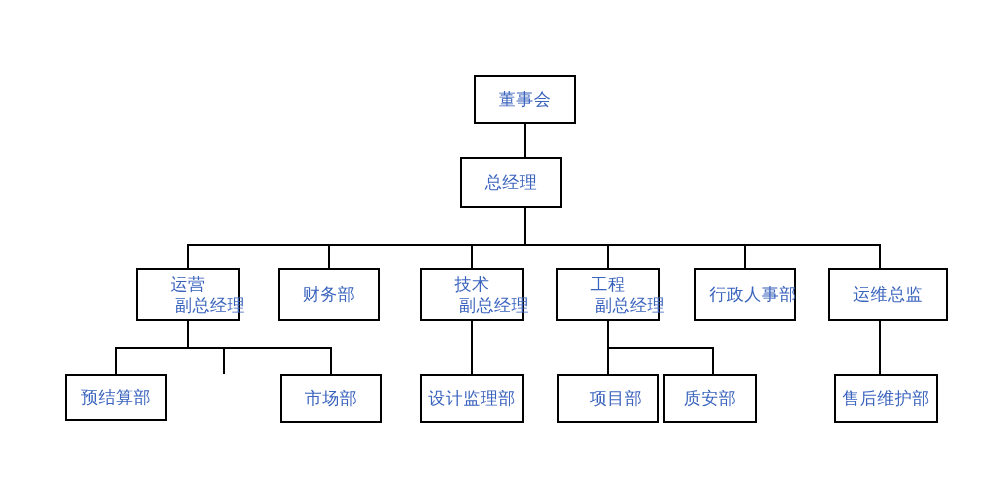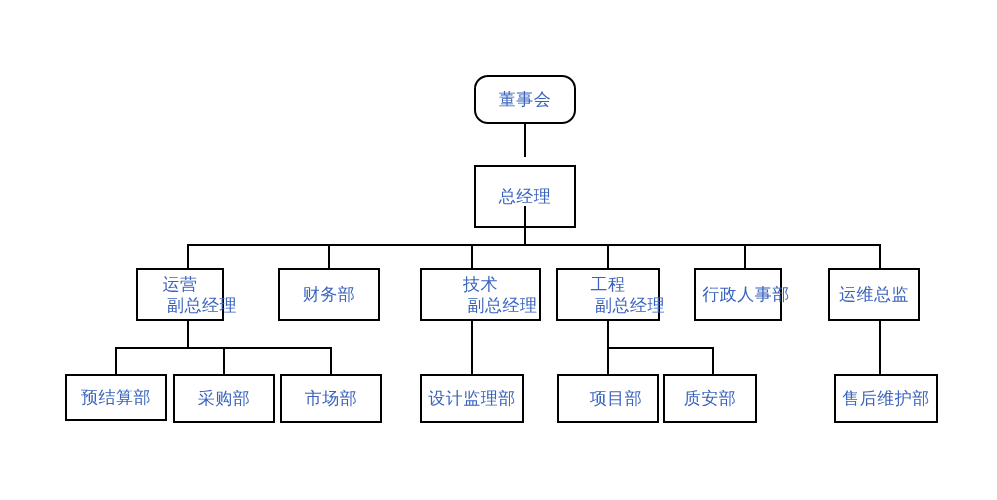--- a/index.html
+++ b/index.html
@@ -40,64 +40,64 @@
     background: #000000;
   }
   .v { width: 2px; }
   .h { height: 2px; }
 </style>
 </head>
 <body>
 
 <div id="canvas">
 
-  <div class="node" style="left:474px; top:75px; width:102px; height:49px;border-radius:14px;">
+  <div class="node" style="left:474px; top:75px; width:102px; height:49px;">
     <span>董事会</span>
   </div>
 
   <div class="conn v" style="left:524px; top:124px; height:33px;"></div>
 
-  <div class="node" style="left:474px; top:157px; width:102px; height:63px;margin-top:8px;">
+  <div class="node" style="left:460px; top:157px; width:102px; height:51px;">
     <span>总经理</span>
   </div>
 
   <div class="conn v" style="left:524px; top:206px; height:39px;"></div>
   <div class="conn h" style="left:187px; top:244px; width:693px;"></div>
 
   <div class="conn v" style="left:187px; top:244px; height:24px;"></div>
   <div class="conn v" style="left:328px; top:244px; height:24px;"></div>
   <div class="conn v" style="left:471px; top:244px; height:24px;"></div>
   <div class="conn v" style="left:607px; top:244px; height:24px;"></div>
   <div class="conn v" style="left:744px; top:244px; height:24px;"></div>
   <div class="conn v" style="left:879px; top:244px; height:24px;"></div>
 
-  <div class="node" style="left:136px; top:268px; width:88px; height:53px;">
+  <div class="node" style="left:136px; top:268px; width:104px; height:53px;">
     <span>运营</span>
     <span class="line2">副总经理</span>
   </div>
 
   <div class="node" style="left:278px; top:268px; width:102px; height:53px;">
     <span>财务部</span>
   </div>
 
-  <div class="node" style="left:420px; top:268px; width:121px; height:53px;">
+  <div class="node" style="left:420px; top:268px; width:104px; height:53px;">
     <span>技术</span>
     <span class="line2">副总经理</span>
   </div>
 
   <div class="node" style="left:556px; top:268px; width:104px; height:53px;">
     <span>工程</span>
     <span class="line2">副总经理</span>
   </div>
 
-  <div class="node" style="left:694px; top:268px; width:88px; height:53px;padding-left:16px;">
+  <div class="node" style="left:694px; top:268px; width:102px; height:53px;padding-left:16px;">
     <span>行政人事部</span>
   </div>
 
-  <div class="node" style="left:828px; top:268px; width:92px; height:53px;">
+  <div class="node" style="left:828px; top:268px; width:120px; height:53px;">
     <span>运维总监</span>
   </div>
 
   <div class="conn v" style="left:187px; top:321px; height:27px;"></div>
   <div class="conn h" style="left:115px; top:347px; width:217px;"></div>
   <div class="conn v" style="left:115px; top:347px; height:27px;"></div>
   <div class="conn v" style="left:223px; top:347px; height:27px;"></div>
   <div class="conn v" style="left:330px; top:347px; height:27px;"></div>
 
   <div class="conn v" style="left:471px; top:321px; height:53px;"></div>
@@ -106,23 +106,20 @@
   <div class="conn h" style="left:607px; top:347px; width:107px;"></div>
   <div class="conn v" style="left:607px; top:347px; height:27px;"></div>
   <div class="conn v" style="left:712px; top:347px; height:27px;"></div>
 
   <div class="conn v" style="left:879px; top:321px; height:53px;"></div>
 
   <div class="node" style="left:65px; top:374px; width:102px; height:47px;">
     <span>预结算部</span>
   </div>
 
-  <div class="node" style="left:173px; top:374px; width:102px; height:49px;">
-    <span>采购部</span>
-  </div>
 
   <div class="node" style="left:280px; top:374px; width:102px; height:49px;">
     <span>市场部</span>
   </div>
 
   <div class="node" style="left:420px; top:374px; width:104px; height:49px;">
     <span>设计监理部</span>
   </div>
 
   <div class="node" style="left:557px; top:374px; width:102px; height:49px;padding-left:16px;">

